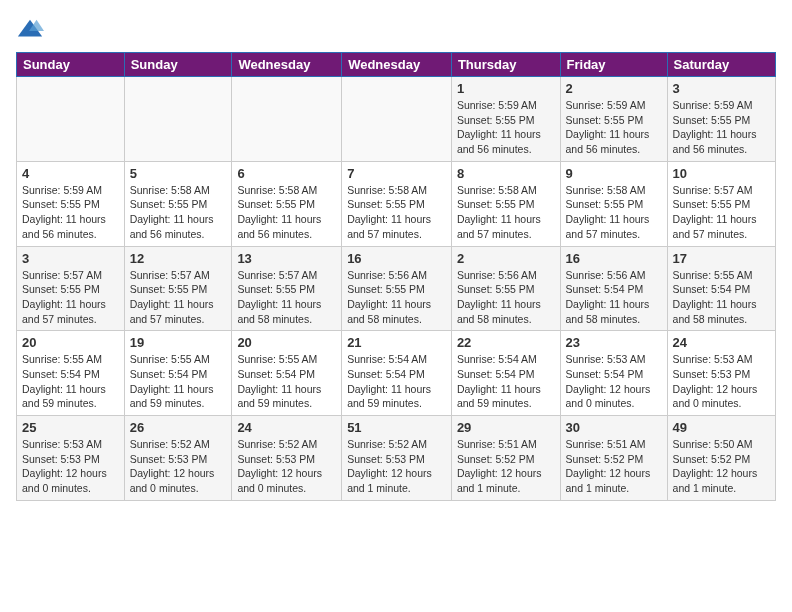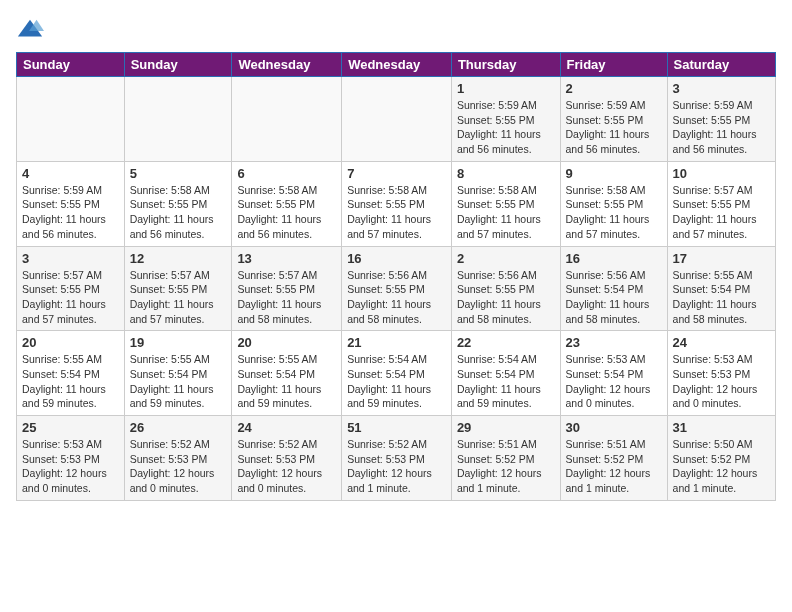--- a/index.html
+++ b/index.html
@@ -308,20 +308,20 @@
           <div class="cell-text">Sunset: 5:52 PM</div>
           <div class="cell-text">Daylight: 12 hours and 1 minute.</div>
         </td>
         <td>
           <span class="day-num">30</span>
           <div class="cell-text">Sunrise: 5:51 AM</div>
           <div class="cell-text">Sunset: 5:52 PM</div>
           <div class="cell-text">Daylight: 12 hours and 1 minute.</div>
         </td>
         <td>
-          <span class="day-num">31</span>
+          <span class="day-num">49</span>
           <div class="cell-text">Sunrise: 5:50 AM</div>
           <div class="cell-text">Sunset: 5:52 PM</div>
           <div class="cell-text">Daylight: 12 hours and 1 minute.</div>
         </td>
       </tr>
     </tbody>
 </table>
 
 </body></html>

